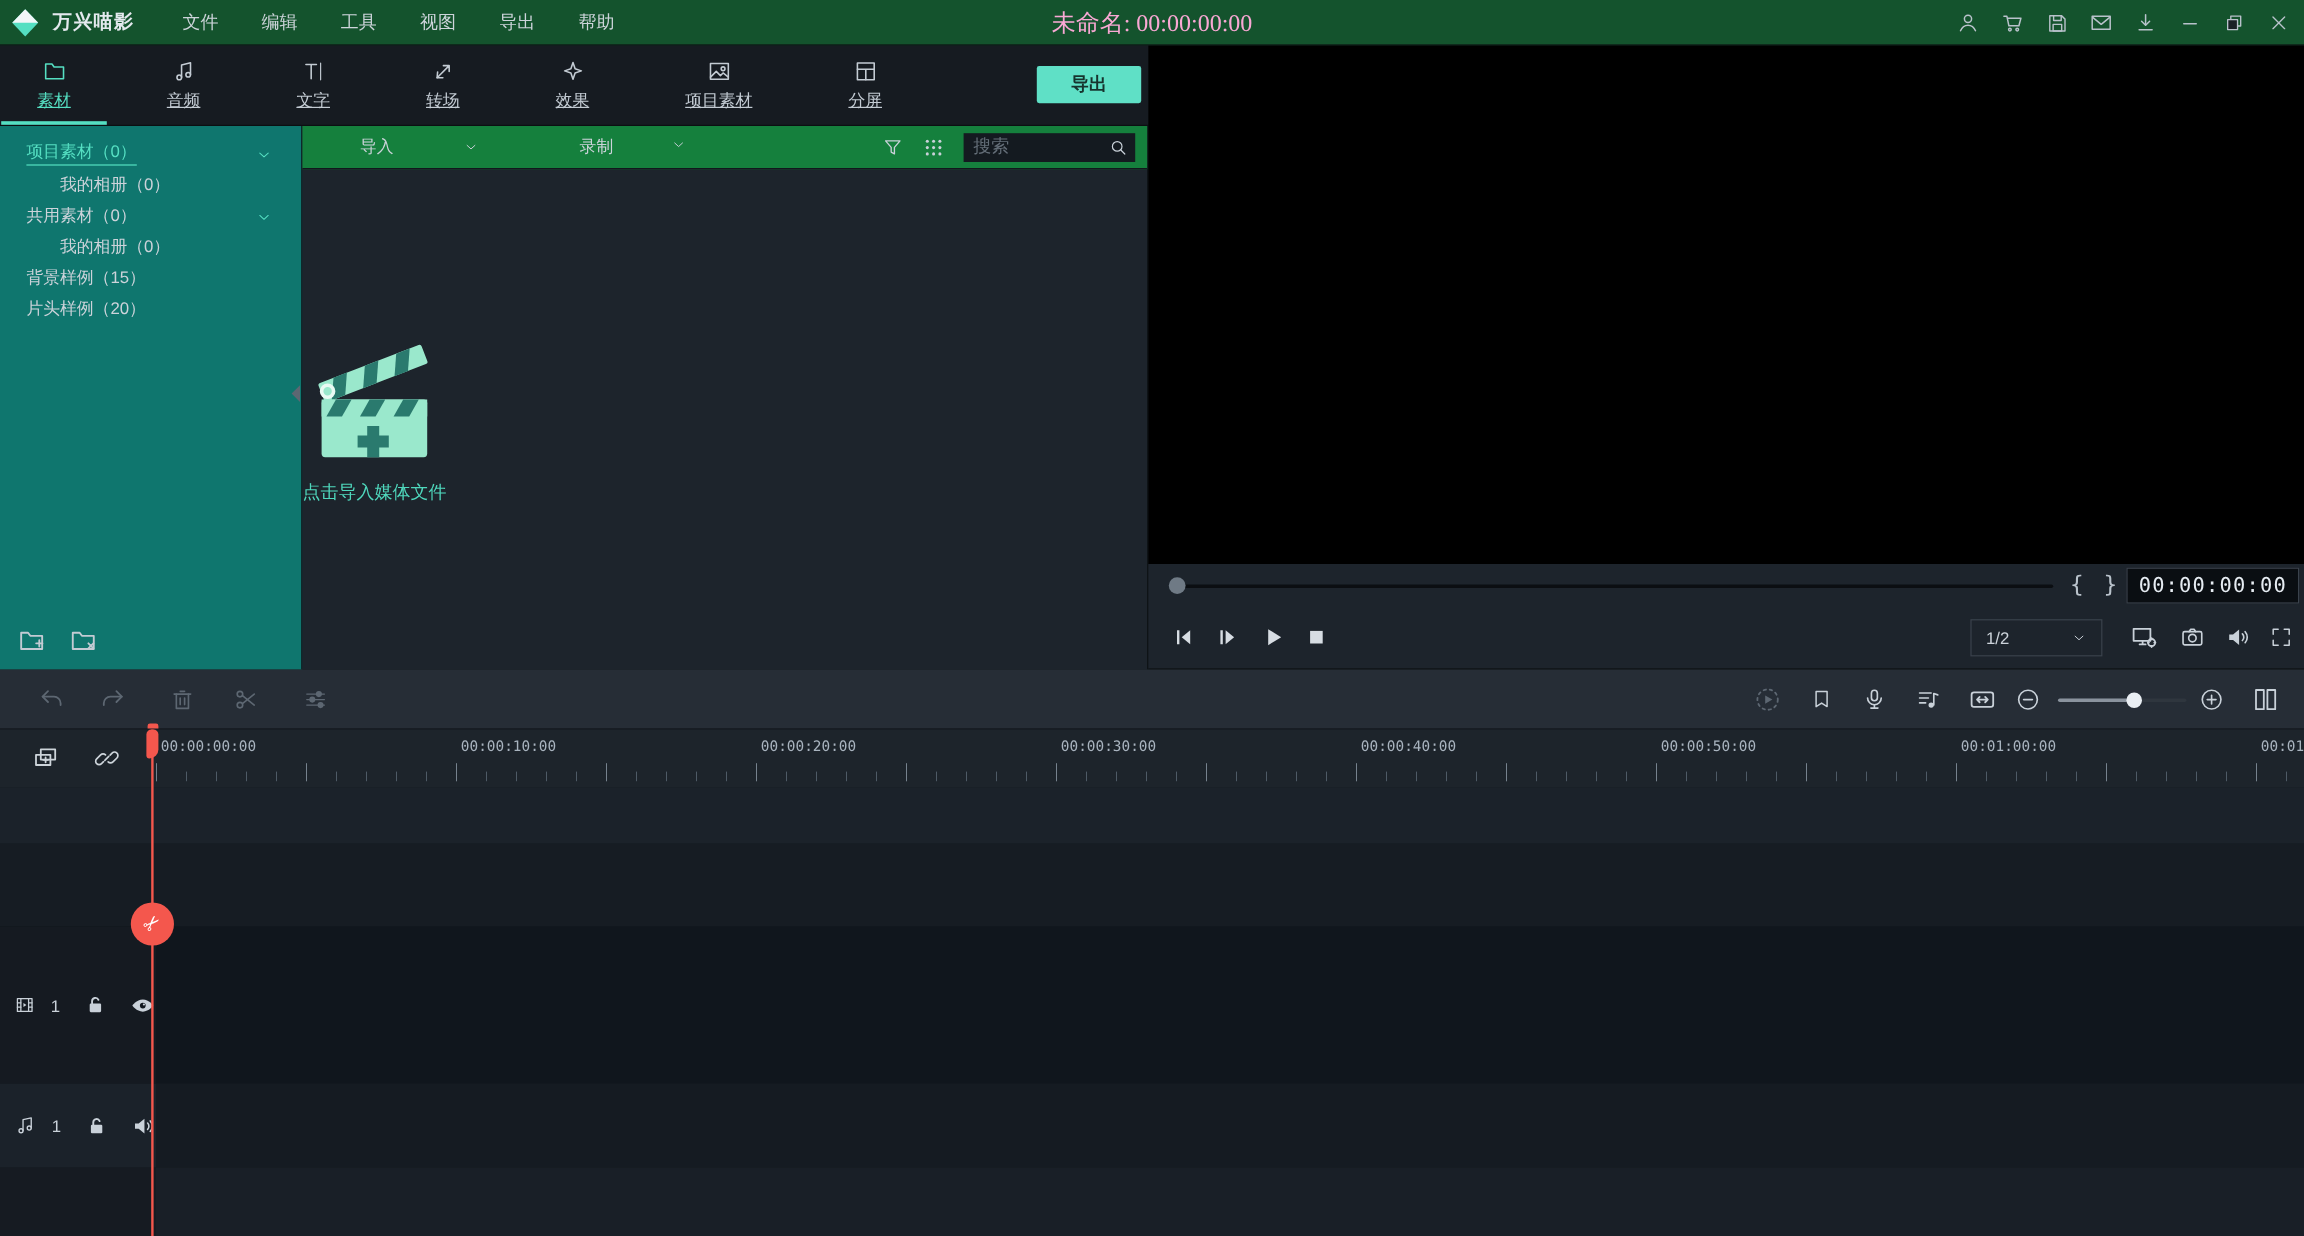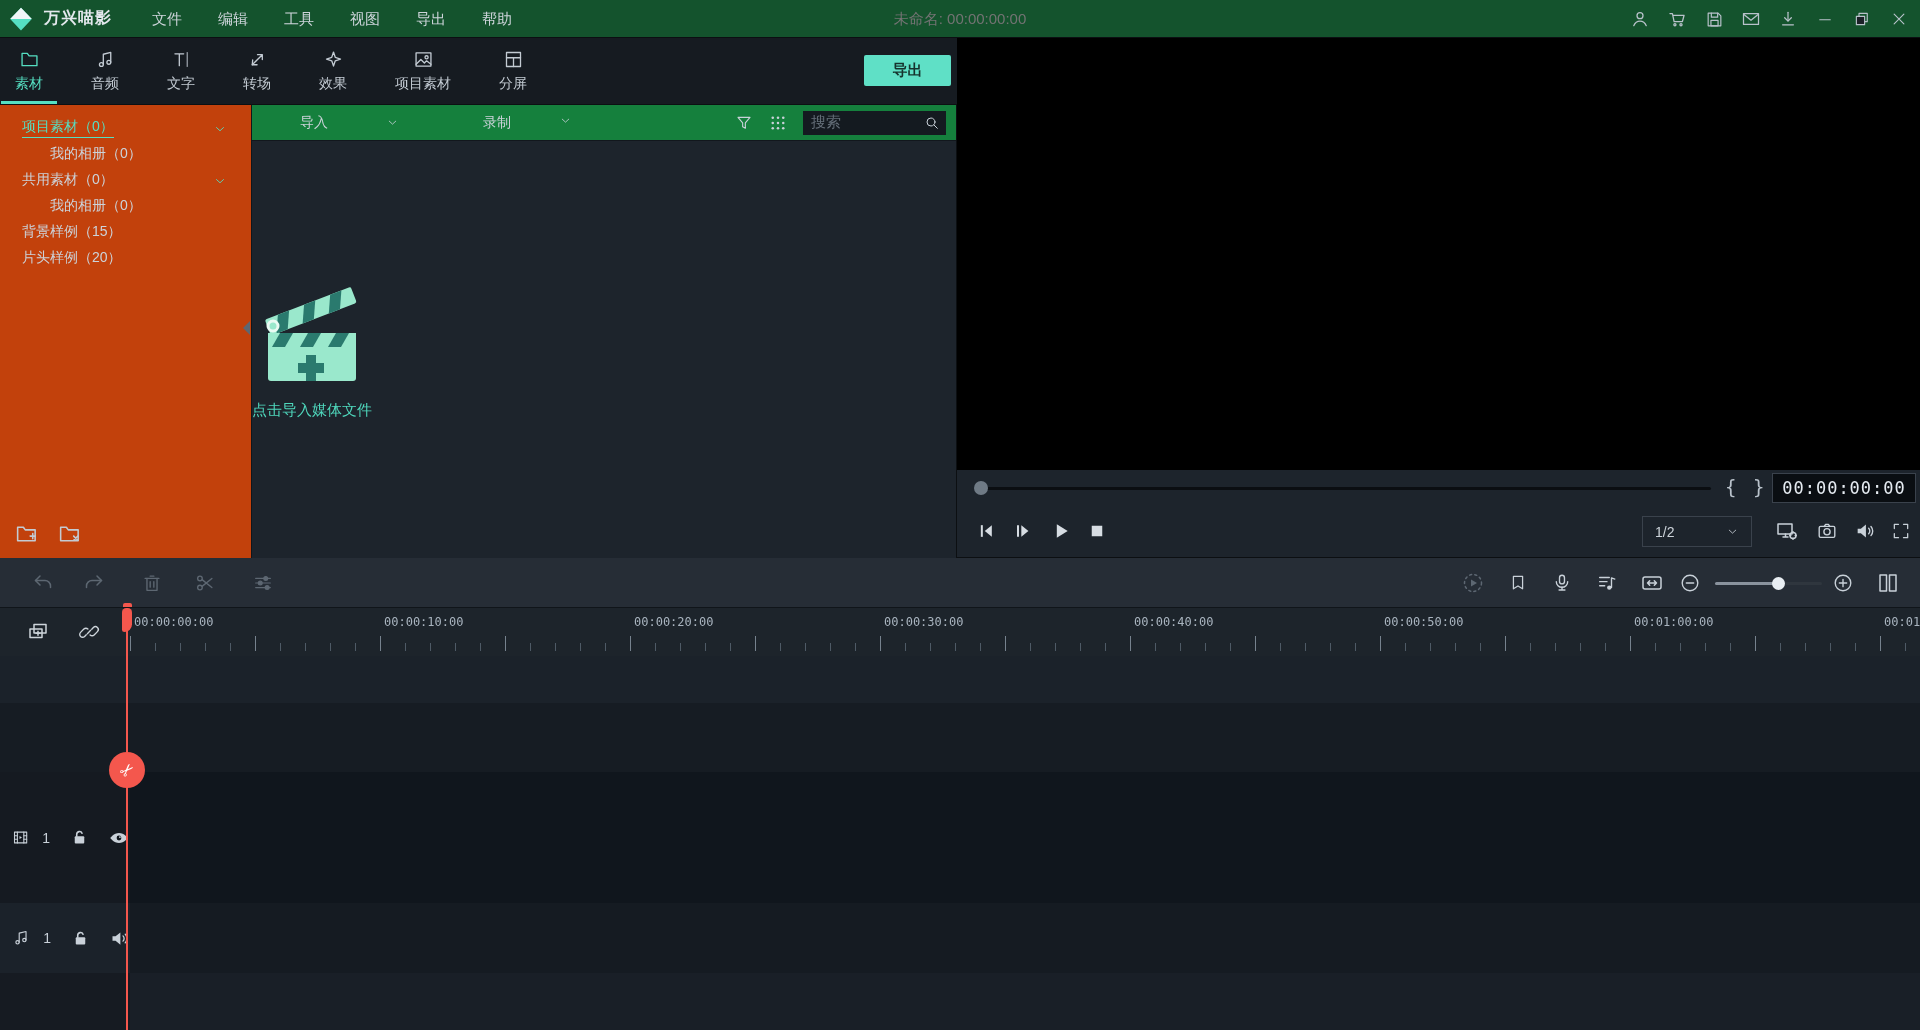--- a/index.html
+++ b/index.html
@@ -9,34 +9,34 @@
   .abs{position:absolute;}
   svg.ic{display:block;stroke:currentColor;fill:none;stroke-width:1.5;stroke-linecap:round;stroke-linejoin:round;}
   .dim{color:#5d6772;}
   .teal{color:#55dfc2;}
 
   
   #titlebar{left:0;top:0;width:1920px;height:38px;background:#14532d;display:flex;align-items:center;border-bottom:1px solid #0c0f12;box-sizing:border-box;}
   .logo{width:26px;height:26px;margin:0 10px 0 8px;}
   .appname{font-size:16px;font-weight:bold;color:#e4e9ee;margin-right:22px;letter-spacing:1px;}
   .menu-item{font-size:15px;color:#cdd4da;padding:0 18px;line-height:38px;cursor:default;}
-  #win-title{left:0;right:0;top:0;height:38px;display:flex;align-items:center;justify-content:center;font-size:15px;color:#737373;pointer-events:none;}
+  #win-title{left:0;right:0;top:0;height:38px;display:flex;align-items:center;justify-content:center;font-size:20px;color:#f9a8d4;pointer-events:none;font-family:Liberation Serif, serif;}
   #tb-icons{position:absolute;right:10px;top:0;height:38px;display:flex;align-items:center;gap:15px;}
   #tb-icons .tbi{width:22px;height:22px;display:flex;align-items:center;justify-content:center;color:#b9c2cb;}
 
   
   #tabstrip{left:0;top:38px;width:957px;height:67px;background:#161b21;display:flex;align-items:stretch;padding-left:1px;box-sizing:border-box;gap:20px;border-bottom:1px solid #0c0f12;}
-  .tab{position:relative;display:flex;flex-direction:column;align-items:center;justify-content:center;gap:5px;padding:0 14px;color:#c3cbd3;}
+  .tab{position:relative;display:flex;flex-direction:column;align-items:center;justify-content:center;gap:5px;padding:0 30px;color:#c3cbd3;text-decoration:underline;}
   .tab .tlabel{font-size:14px;white-space:nowrap;}
   .tab.active{color:#55dfc2;}
   .tab.active::after{content:"";position:absolute;left:0;right:0;bottom:0;height:3px;background:#55dfc2;}
   #export-btn{position:absolute;left:864px;top:55px;width:87px;height:31px;background:#5fe0c6;color:#16332d;font-size:15px;font-weight:bold;border:none;border-radius:2px;display:flex;align-items:center;justify-content:center;}
 
   
-  #sidebar{left:0;top:105px;width:252px;height:453px;background:#c2410c;border-right:1px solid #11161b;box-sizing:border-box;}
+  #sidebar{left:0;top:105px;width:252px;height:453px;background:#0f766e;border-right:1px solid #11161b;box-sizing:border-box;}
   .side-item{position:relative;height:26px;display:flex;align-items:center;font-size:14px;color:#ccd3da;padding-left:22px;}
   .side-item.indent{padding-left:50px;}
   .side-item.selected .slabel{color:#55dfc2;border-bottom:1px solid #55dfc2;padding-bottom:1px;}
   .side-item .chev{position:absolute;right:24px;top:7px;color:#55dfc2;}
   #side-bottom{position:absolute;left:14px;bottom:12px;display:flex;gap:18px;color:#c3cbd3;}
   #collapse-handle{position:absolute;right:1px;top:216px;width:0;height:0;border-top:7px solid transparent;border-bottom:7px solid transparent;border-right:7px solid #5d6772;}
 
   
   #mediapanel{left:252px;top:105px;width:705px;height:453px;background:#1d242c;border-right:1px solid #0c0f12;box-sizing:border-box;}
   #media-toolbar{position:absolute;left:0;top:0;width:100%;height:36px;background:#15803d;border-bottom:1px solid #12171d;box-sizing:border-box;display:flex;align-items:center;}

